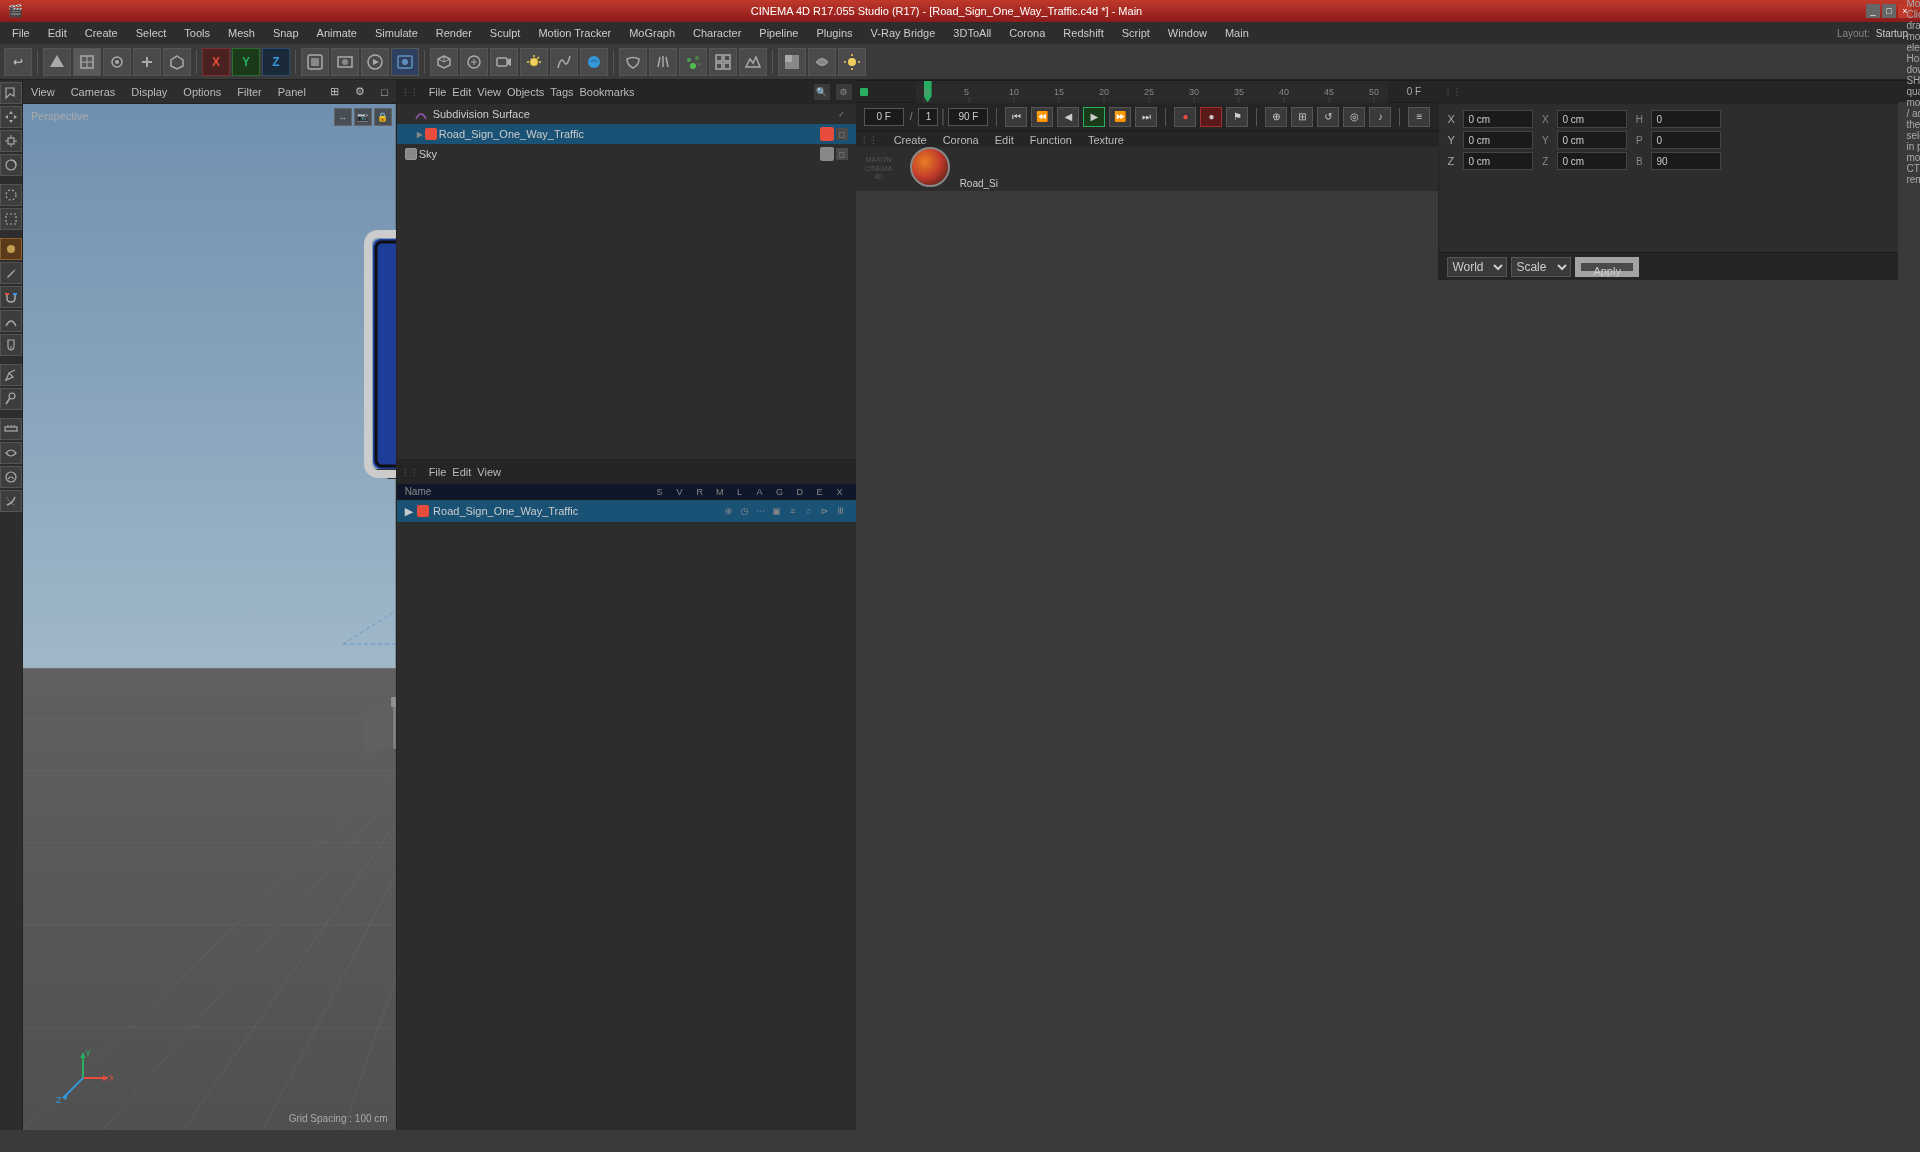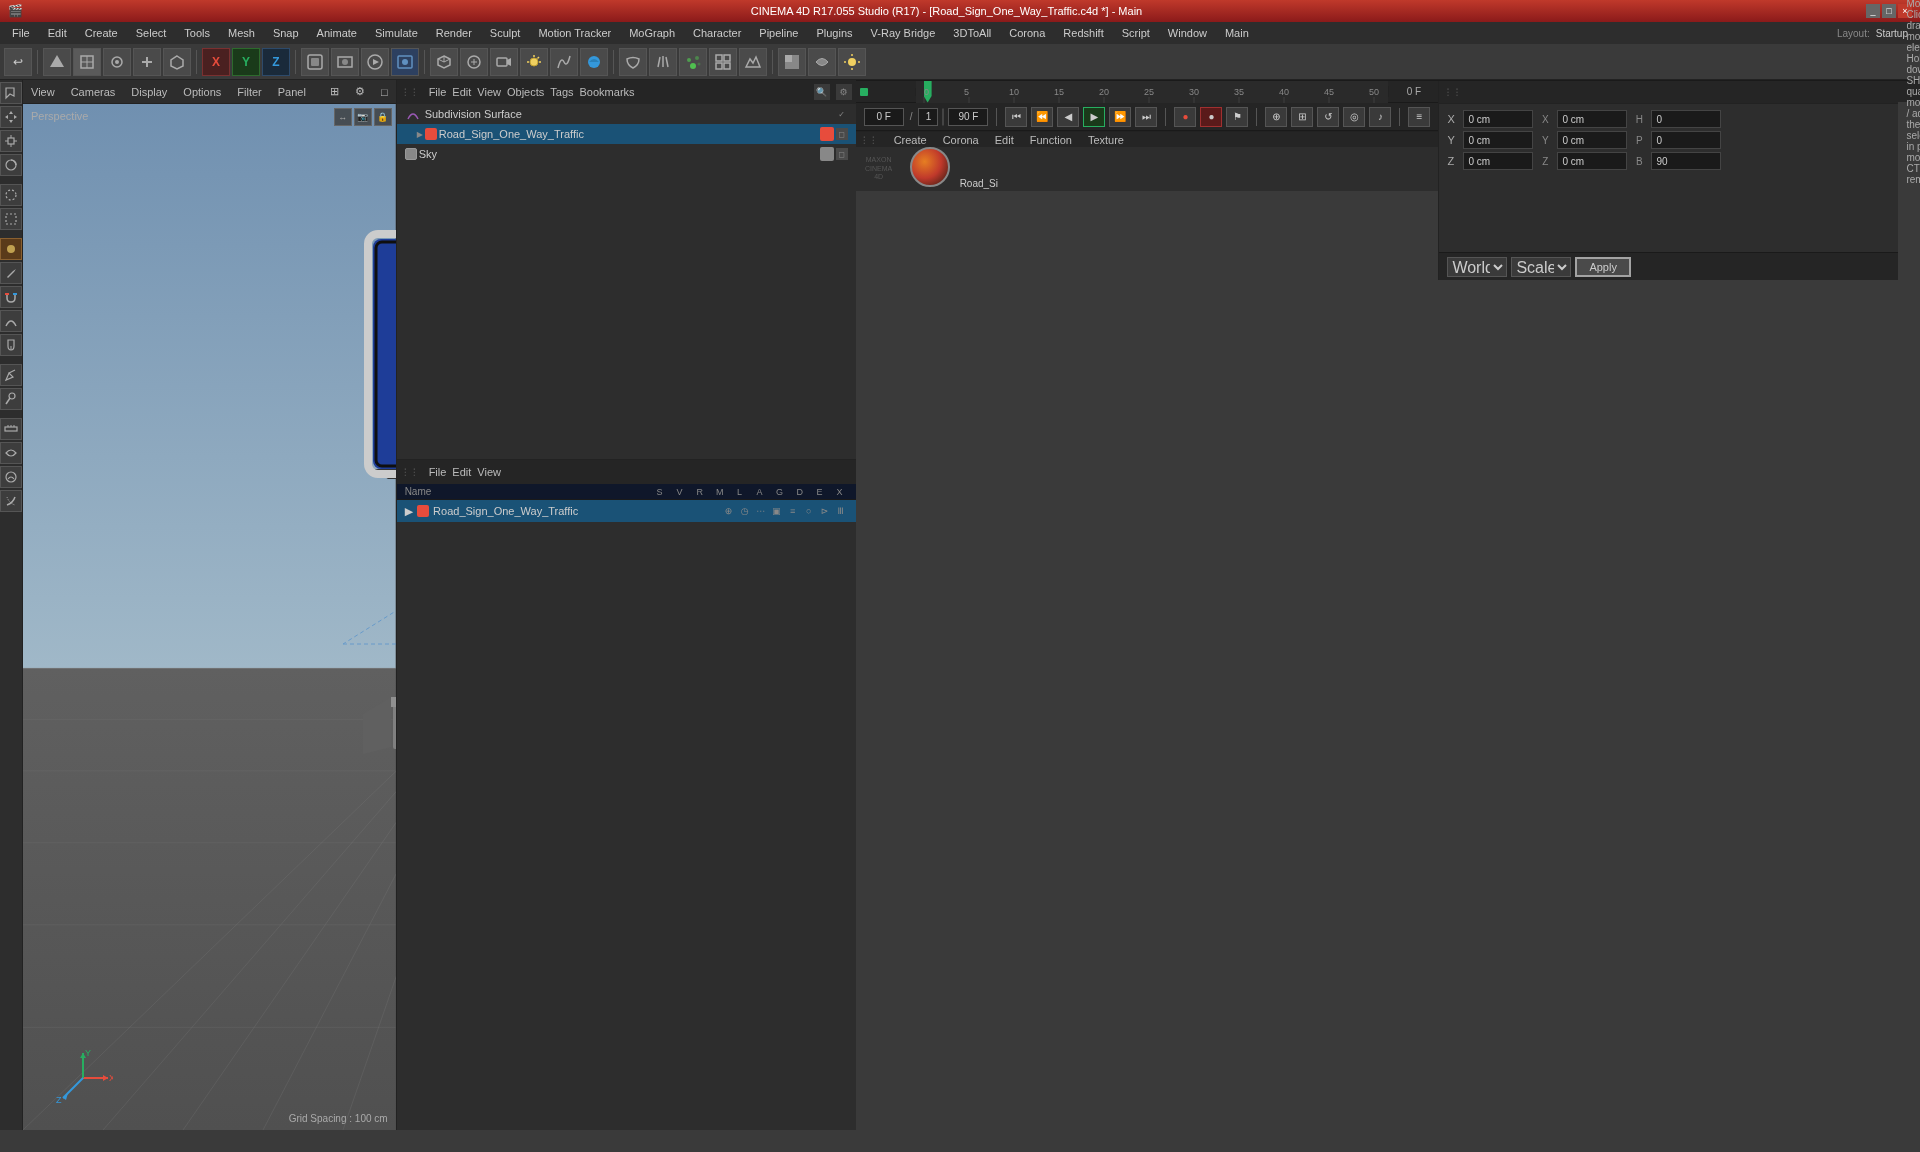--- a/index.html
+++ b/index.html
@@ -197,24 +197,24 @@
     }
     .coord-sub-label { width: 16px; color: #888; font-size: 10px; text-align: center; }
 
     
     #bottom-coord-bar {
       height: 28px; background: #252525; display: flex; align-items: center;
       padding: 0 8px; gap: 4px; border-top: 1px solid #1a1a1a;
     }
     .coord-dropdown {
       width: 60px; height: 20px; background: #3a3a3a; border: 1px solid #555;
-      color: #ccc; font-size: 16px;
+      color: #ccc; font-size: 12px;
     }
     .apply-btn {
-      padding: 2px 12px; background: #4a4a4a; border: 2px solid #a3a3a3;
+      padding: 2px 12px; background: #4a4a4a; border: 6px solid #a3a3a3;
       color: #ccc; cursor: pointer; font-size: 11px; height: 20px;
     }
 
     
     #statusbar {
       width: 100%; height: 22px; background: #252525;
       display: flex; align-items: center; padding: 0 8px;
       border-top: 1px solid #1a1a1a; font-size: 10px; color: #aaa;
     }
 
@@ -710,21 +710,21 @@
             <span class="ht-item">View</span>
             <span class="ht-item">Objects</span>
             <span class="ht-item">Tags</span>
             <span class="ht-item">Bookmarks</span>
             <span style="flex:1;"></span>
 
             <button style="width:16px;height:16px;background:#3a3a3a;border:none;color:#888;font-size:9px;cursor:pointer;">🔍</button>
             <button style="width:16px;height:16px;background:#3a3a3a;border:none;color:#888;font-size:9px;cursor:pointer;">⚙</button>
           </div>
 
-          <div class="hierarchy-item" style="padding-left:8px;">
+          <div class="hierarchy-item" style="padding-left:16px;">
             <span class="h-icon" style="color:#9b59b6;">
               <svg width="14" height="14" viewBox="0 0 14 14">
                   <path d="M2 12 Q7 2 12 12" fill="none" stroke="#9b59b6" stroke-width="1.5"></path>
                 </svg>
             </span>
             <span class="h-label">Subdivision Surface</span>
             <div class="h-right-icons">
               <span class="h-small-icon">✓</span>
             </div>
           </div>

